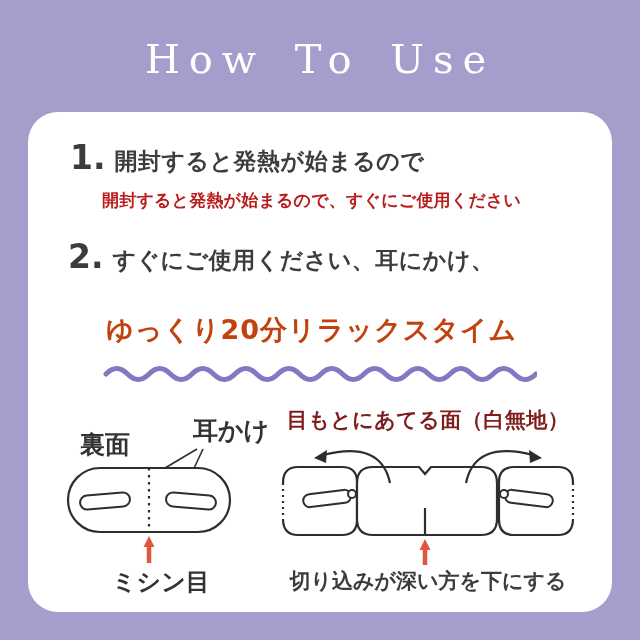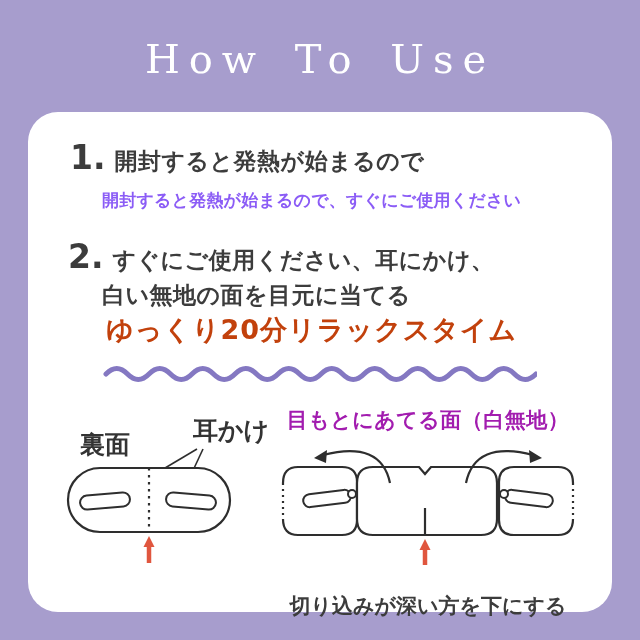--- a/index.html
+++ b/index.html
@@ -23,21 +23,21 @@
     position: absolute; left: 28px; top: 112px;
     width: 584px; height: 500px;
     background: #ffffff; border-radius: 30px;
   }
   .step-row { position: absolute; display: flex; align-items: baseline; gap: 9px; color: #3c3c3c; }
   .step-num { font-size: 33px; font-weight: bold; line-height: 1; }
   .step-text { font-size: 23px; font-weight: bold; letter-spacing: 0.5px; }
   .step1-row { left: 42px; top: 29px; }
   .step1-note {
     position: absolute; left: 74px; top: 77px;
-    font-size: 17px; font-weight: bold; color: #8b5cf6; letter-spacing: 0.2px;
+    font-size: 17px; font-weight: bold; color: #b91c1c; letter-spacing: 0.2px;
   }
   .step2-row { left: 40px; top: 128px; }
   .step2-line2 {
     position: absolute; left: 74px; top: 168px;
     font-size: 23px; font-weight: bold; color: #3c3c3c; letter-spacing: 0.5px;
   }
   .step2-highlight {
     position: absolute; left: 78px; top: 200px;
     font-size: 27px; font-weight: bold; color: #c2410c; letter-spacing: 1px;
   }
@@ -45,25 +45,25 @@
   .diagram-label {
     position: absolute; color: #333333;
     font-family: "DejaVu Serif", serif; font-weight: 600;
   }
   .label-back { left: 52px; top: 316px; font-size: 25px; }
   .label-ear  { left: 165px; top: 302px; font-size: 25px; }
   .label-perforation { left: 84px; top: 454px; font-size: 24px; }
   .label-right-top {
     position: absolute; left: 250px; top: 294px; width: 300px;
     text-align: center; font-size: 21px; font-weight: bold;
-    color: #a21caf; letter-spacing: 0.5px;
+    color: #7f1d1d; letter-spacing: 0.5px;
   }
   .label-right-bottom {
     position: absolute; left: 250px; top: 455px; width: 300px;
-    text-align: center; font-size: 21px; font-weight: 600; color: #3c3c3c; margin-top: 25px;
+    text-align: center; font-size: 21px; font-weight: 600; color: #3c3c3c;
   }
   .left-diagram-svg  { position: absolute; left: 36px;  top: 331px; }
   .right-diagram-svg { position: absolute; left: 253px; top: 332px; }
 </style>
 </head>
 <body>
 
 <div class="screen">
 
   <div class="title">How To Use</div>
@@ -73,21 +73,20 @@
     <div class="step-row step1-row">
       <span class="step-num">1.</span>
       <span class="step-text">開封すると発熱が始まるので</span>
     </div>
     <div class="step1-note">開封すると発熱が始まるので、すぐにご使用ください</div>
 
     <div class="step-row step2-row">
       <span class="step-num">2.</span>
       <span class="step-text">すぐにご使用ください、耳にかけ、</span>
     </div>
-    <div class="step2-line2">白い無地の面を目元に当てる</div>
     <div class="step2-highlight">ゆっくり20分リラックスタイム</div>
 
     <svg class="wave-svg" width="434" height="22" viewBox="0 0 434 22">
       <path d="M3,13 q10.75,-11 21.5,0 q10.75,11 21.5,0 q10.75,-11 21.5,0 q10.75,11 21.5,0 q10.75,-11 21.5,0 q10.75,11 21.5,0 q10.75,-11 21.5,0 q10.75,11 21.5,0 q10.75,-11 21.5,0 q10.75,11 21.5,0 q10.75,-11 21.5,0 q10.75,11 21.5,0 q10.75,-11 21.5,0 q10.75,11 21.5,0 q10.75,-11 21.5,0 q10.75,11 21.5,0 q10.75,-11 21.5,0 q10.75,11 21.5,0 q10.75,-11 21.5,0 q10.75,11 21.5,0" fill="none" stroke="#8478c2" stroke-width="5" stroke-linecap="round"></path>
     </svg>
 
     <div class="diagram-label label-ear">耳かけ</div>
     <div class="diagram-label label-back">裏面</div>
 
     <svg class="left-diagram-svg" width="175" height="125" viewBox="0 0 175 125">
@@ -99,20 +98,21 @@
 
       <line x1="85" y1="25" x2="85" y2="89" stroke="#2e2e2e" stroke-width="2.2" stroke-dasharray="2.5,4.5"></line>
 
       <rect x="16" y="51" width="50" height="14" rx="7" fill="#ffffff" stroke="#2e2e2e" stroke-width="2" transform="rotate(-5 41 58)"></rect>
       <rect x="102" y="51" width="50" height="14" rx="7" fill="#ffffff" stroke="#2e2e2e" stroke-width="2" transform="rotate(5 127 58)"></rect>
 
       <polygon points="85,93 79.5,104 90.5,104" fill="#e0563e"></polygon>
       <line x1="85" y1="102" x2="85" y2="120" stroke="#e0563e" stroke-width="4.5"></line>
     </svg>
 
+    <div class="diagram-label label-perforation">ミシン目</div>
 
     <div class="label-right-top">目もとにあてる面（白無地）</div>
 
     <svg class="right-diagram-svg" width="294" height="122" viewBox="0 0 294 122">
 
       <path d="M2,39 Q2,23 17,23 L61,23 Q76,23 76,38 L76,76 Q76,91 61,91 L17,91 Q2,91 2,75" fill="#ffffff" stroke="#2e2e2e" stroke-width="2.2"></path>
       <line x1="2" y1="39" x2="2" y2="75" stroke="#2e2e2e" stroke-width="2.2" stroke-dasharray="2,4"></line>
 
       <path d="M292,39 Q292,23 277,23 L233,23 Q218,23 218,38 L218,76 Q218,91 233,91 L277,91 Q292,91 292,75" fill="#ffffff" stroke="#2e2e2e" stroke-width="2.2"></path>
       <line x1="292" y1="39" x2="292" y2="75" stroke="#2e2e2e" stroke-width="2.2" stroke-dasharray="2,4"></line>

